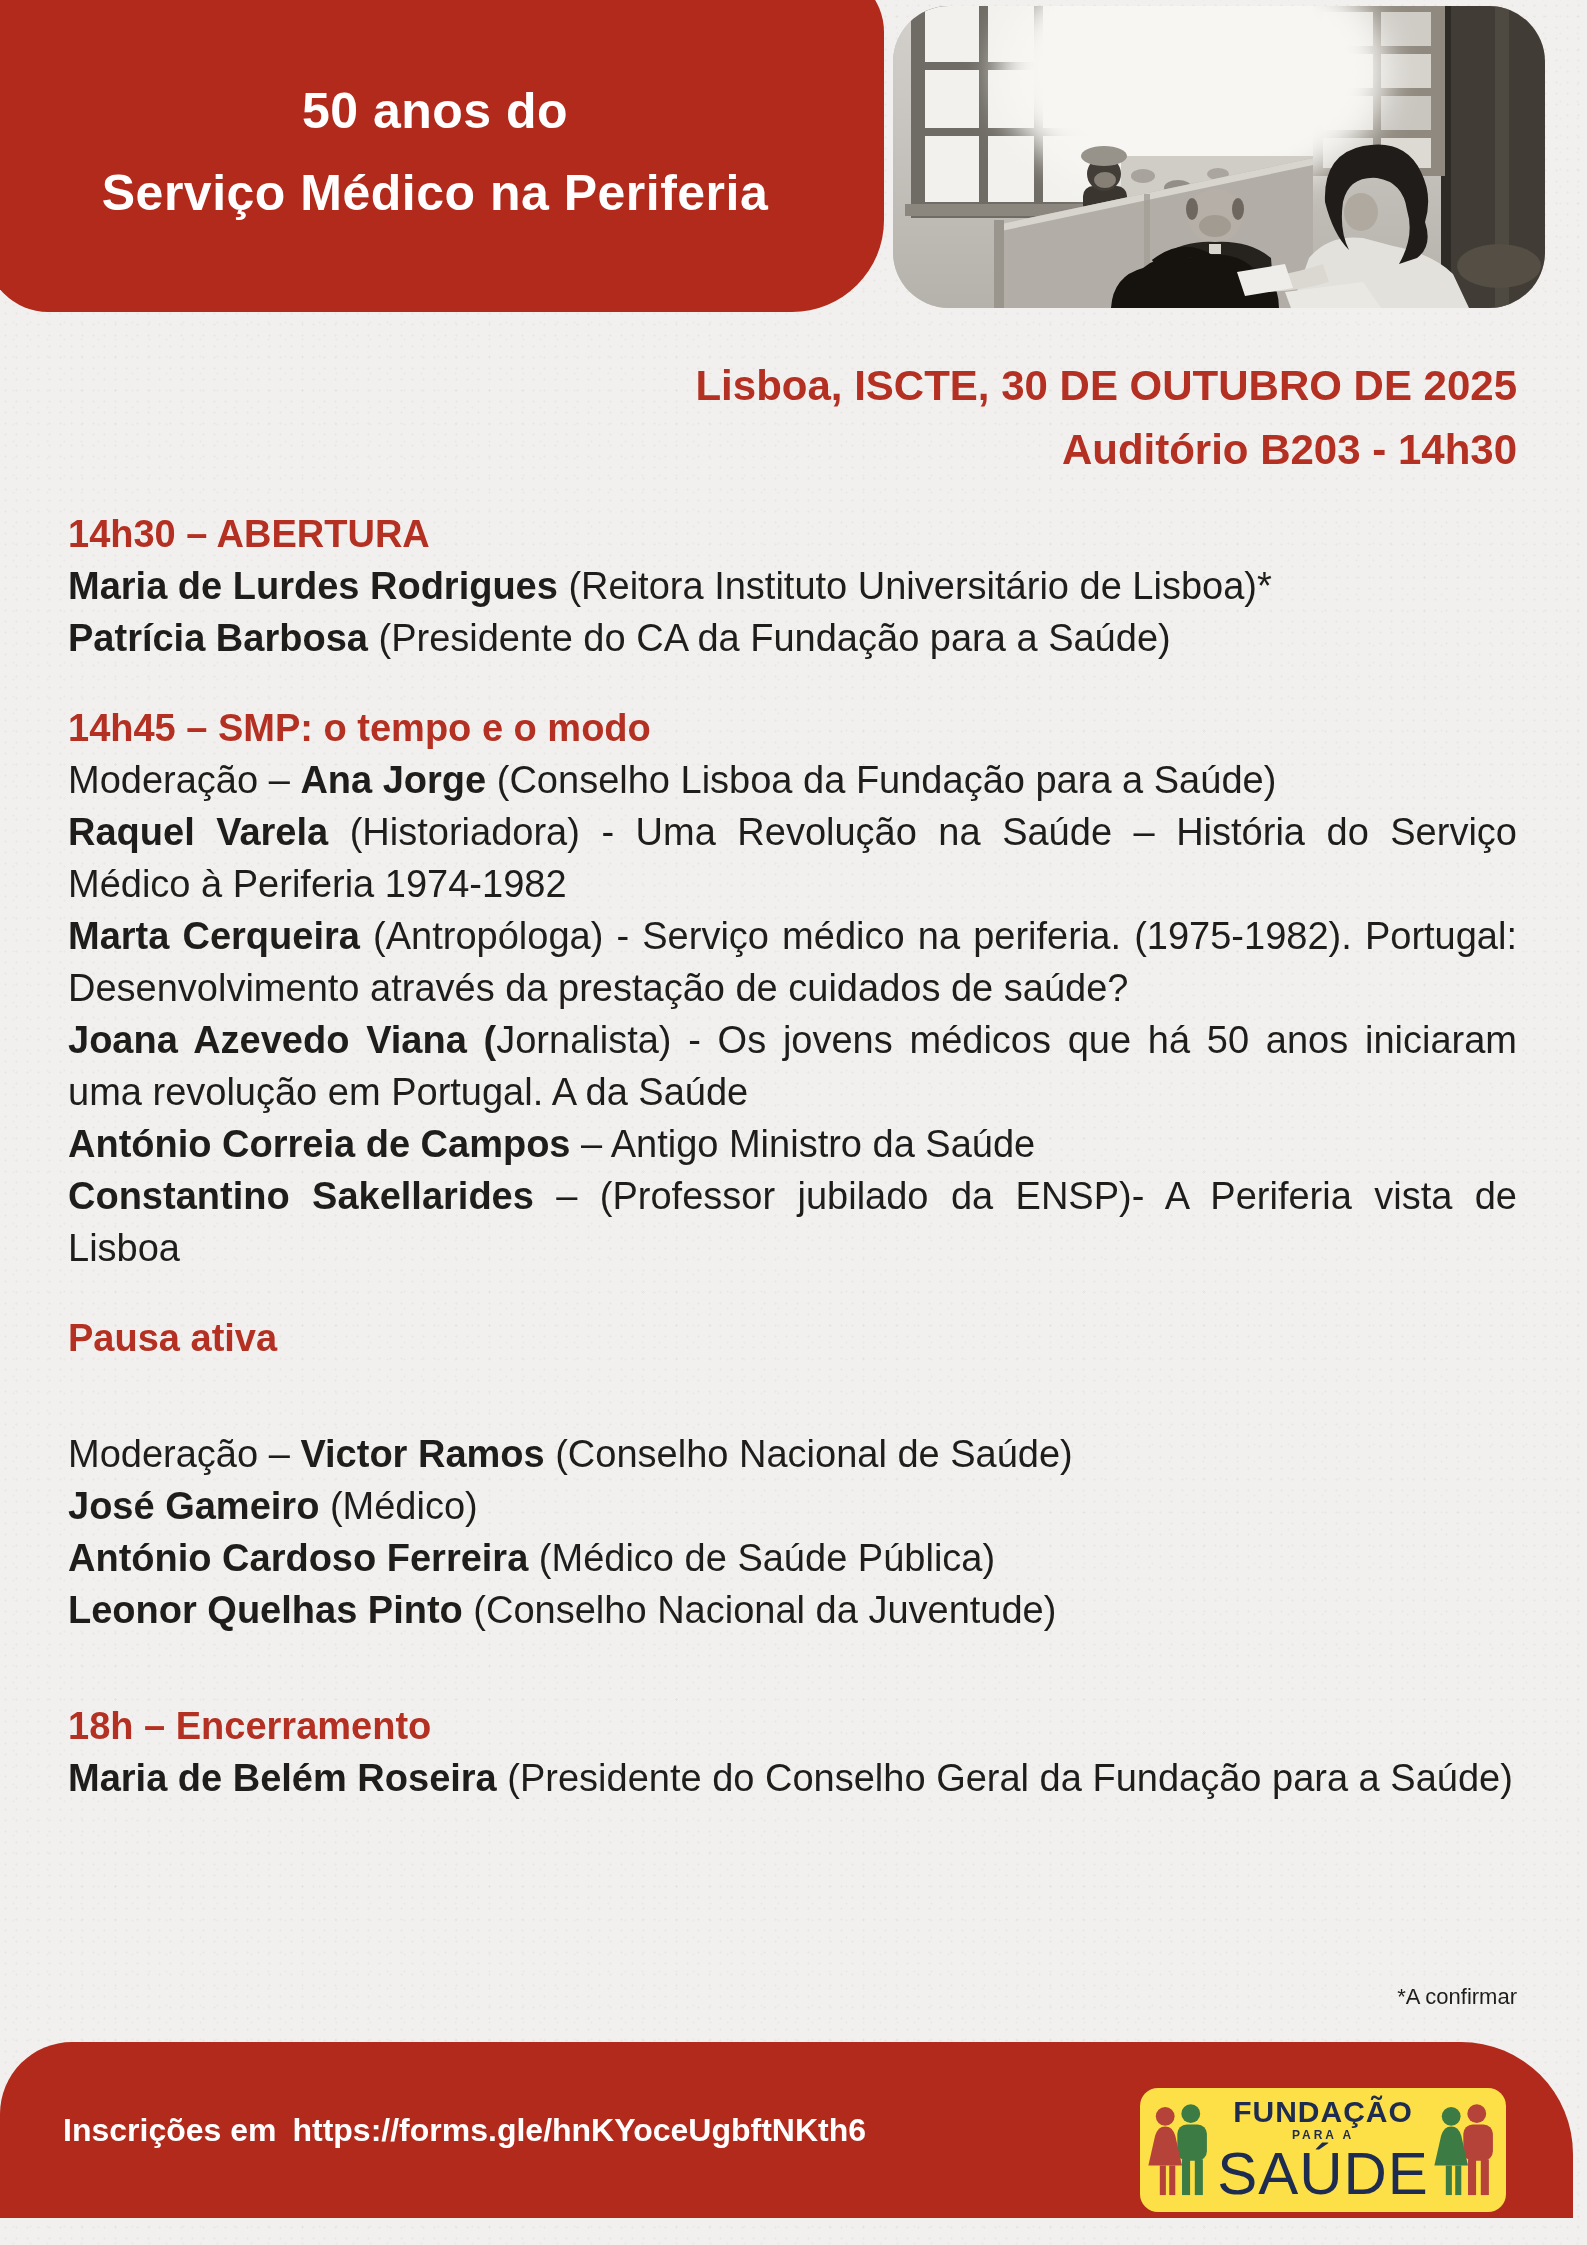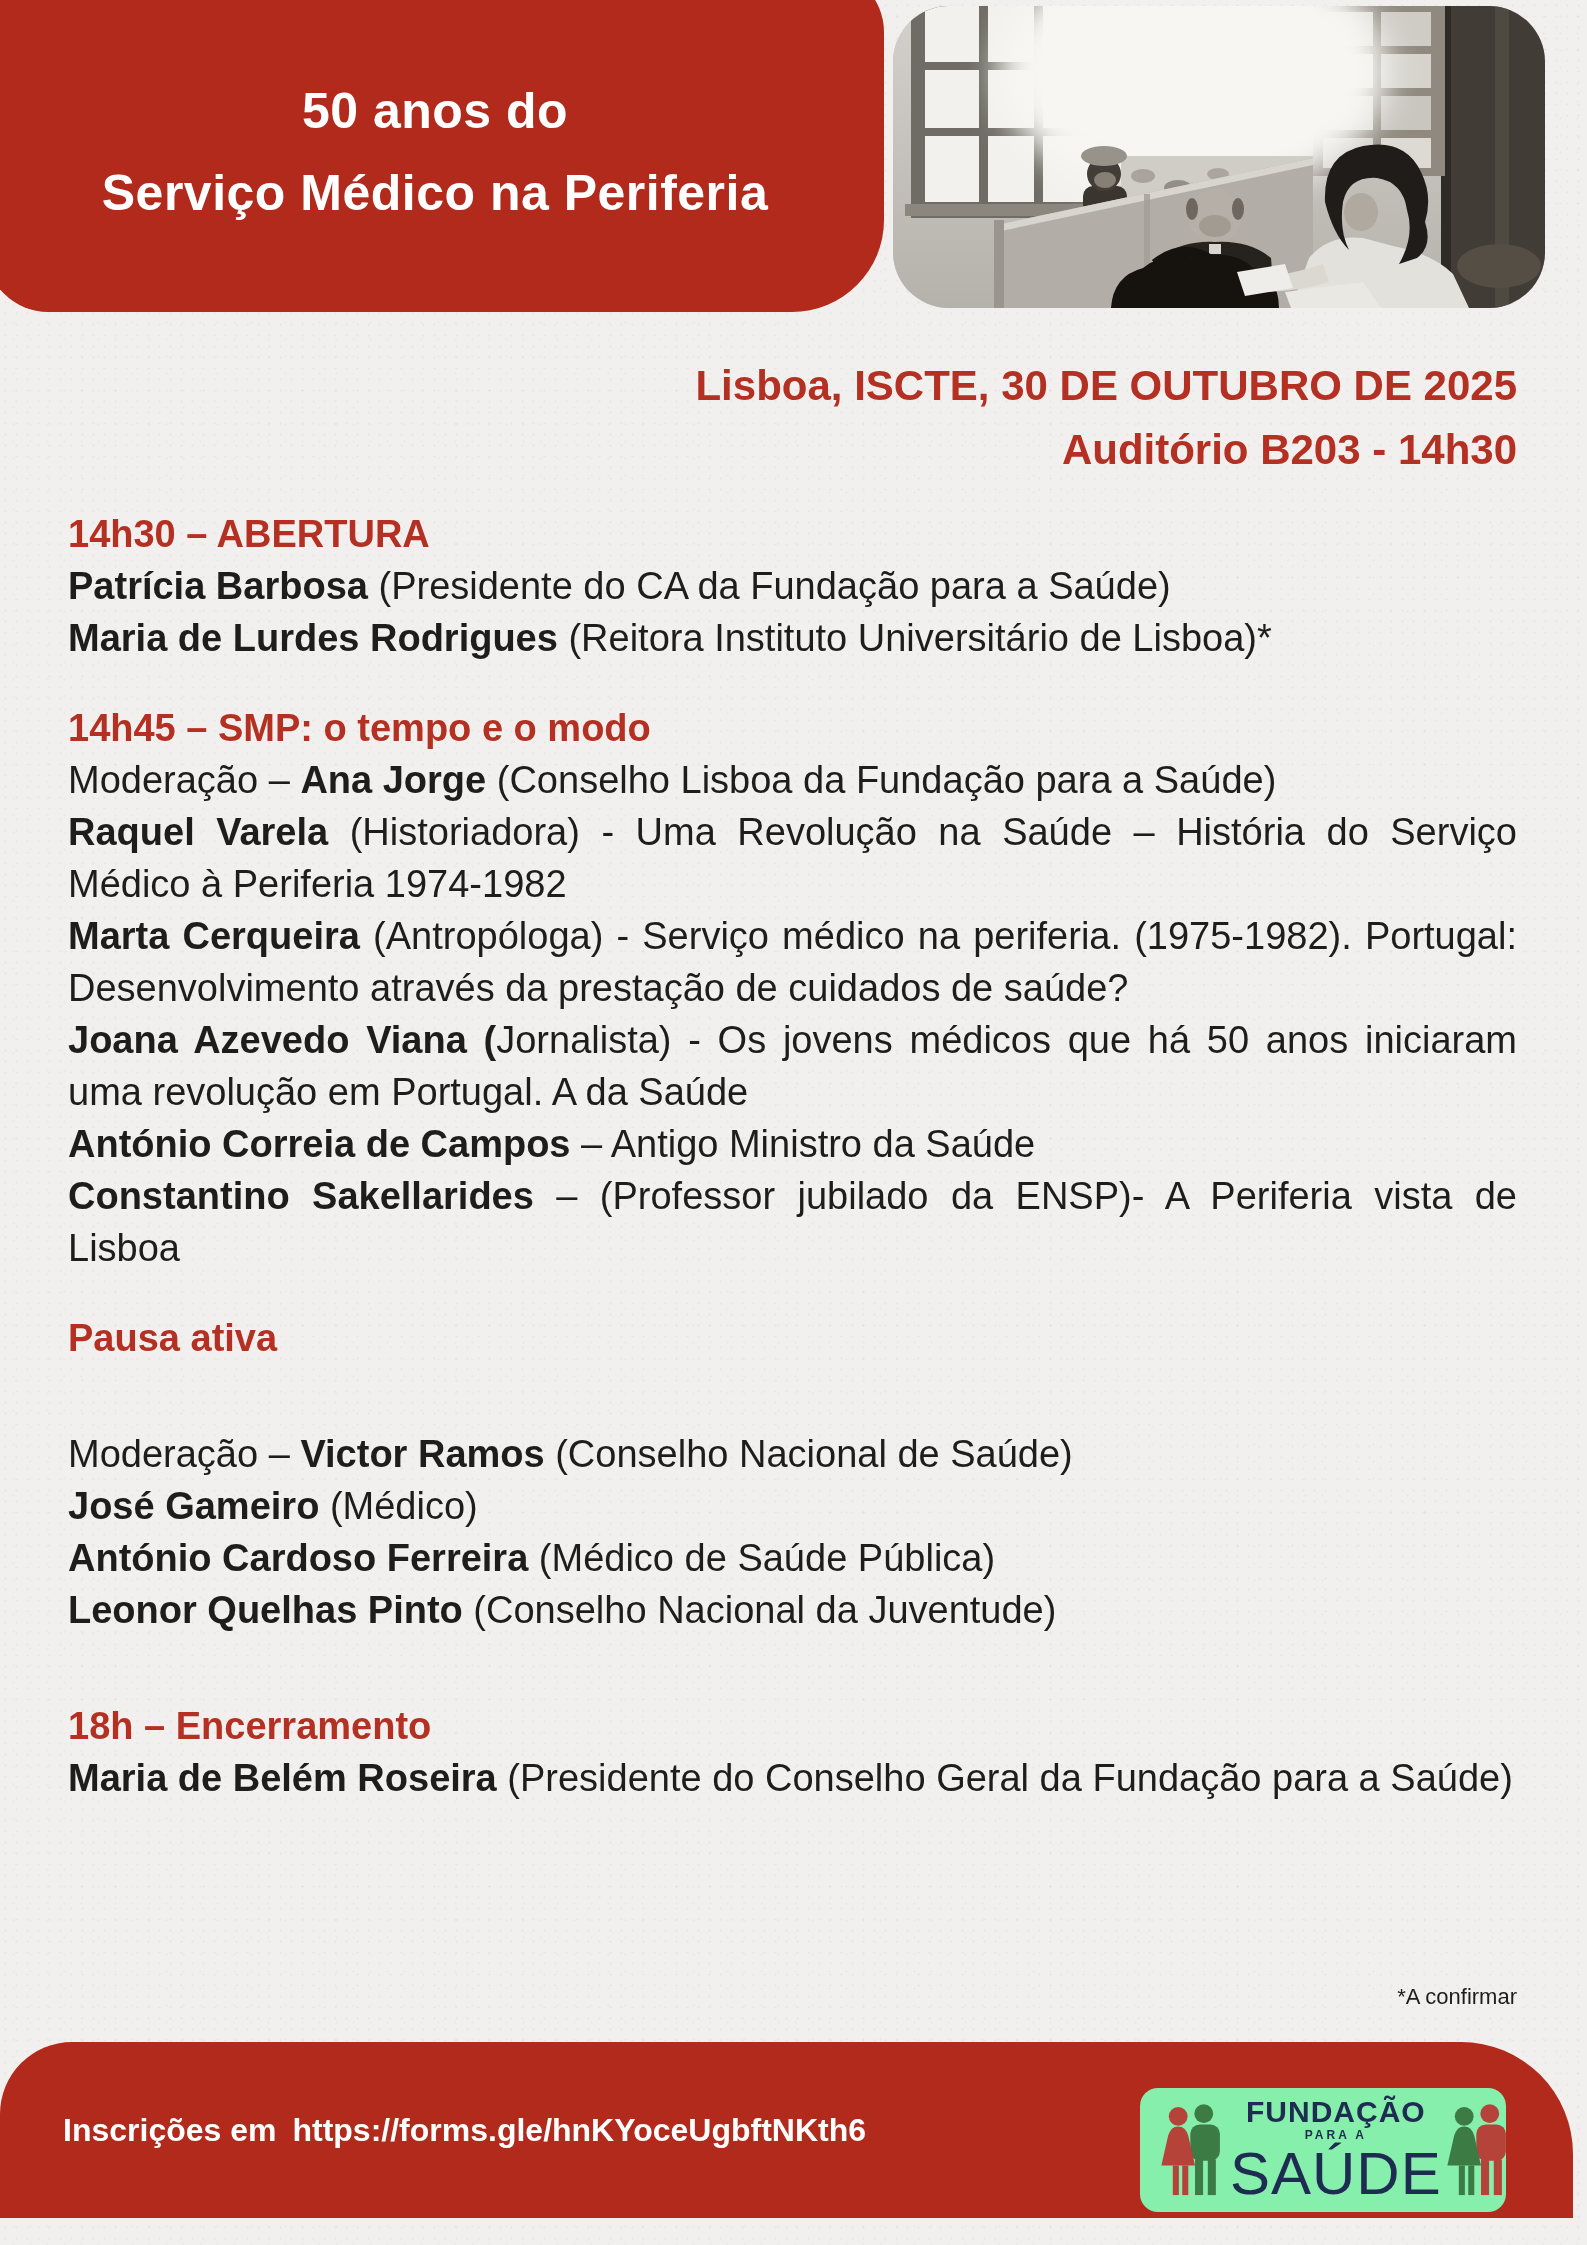--- a/index.html
+++ b/index.html
@@ -56,23 +56,23 @@
     background:#b12a1c; border-radius:72px 112px 0 0;
   }
   .footer-text {
     position:absolute; left:63px; top:0; height:100%;
     display:flex; align-items:center; gap:16px;
     color:#ffffff; font-weight:bold; font-size:32px; white-space:nowrap;
   }
   .footer-text a { color:#ffffff; text-decoration:none; }
   .logo-box {
     position:absolute; right:67px; top:46px; width:366px; height:124px;
-    background:#86efac; border-radius:18px;
+    background:#fde047; border-radius:18px;
     display:flex; align-items:center; justify-content:space-between;
-    padding:0 16px; box-sizing:border-box;
+    padding:0 3px; box-sizing:border-box;
   }
   .logo-text { text-align:center; color:#1d2c50; line-height:1; flex:1 1 auto; }
   .logo-top { font-size:30px; font-weight:bold; letter-spacing:1px; }
   .logo-mid { font-size:12px; font-weight:bold; letter-spacing:3px; margin:2px 0 3px; }
   .logo-bottom { font-size:60px; font-weight:normal; letter-spacing:1px;text-align:center; }
   .couple { width:74px; height:96px; flex:0 0 auto; }
 </style>
 </head>
 <body>
 
@@ -175,22 +175,22 @@
   </div>
 
   <div class="event-info">
     <div>Lisboa, ISCTE, 30 DE OUTUBRO DE 2025</div>
     <div>Auditório B203 - 14h30</div>
   </div>
 
   <div class="program">
       <section class="section">
         <div class="section-heading">14h30 – ABERTURA</div>
+        <div class="entry"><span class="b">Maria de Lurdes Rodrigues</span><span class="r"> (Reitora Instituto Universitário de Lisboa)*</span></div>
         <div class="entry"><span class="b">Patrícia Barbosa</span><span class="r"> (Presidente do CA da Fundação para a Saúde)</span></div>
-        <div class="entry"><span class="b">Maria de Lurdes Rodrigues</span><span class="r"> (Reitora Instituto Universitário de Lisboa)*</span></div>
       </section>
       <section class="section">
         <div class="section-heading">14h45 – SMP: o tempo e o modo</div>
         <div class="entry"><span class="r">Moderação – </span><span class="b">Ana Jorge</span><span class="r"> (Conselho Lisboa da Fundação para a Saúde)</span></div>
         <div class="entry"><span class="b">Raquel Varela</span><span class="r"> (Historiadora) - Uma Revolução na Saúde – História do Serviço Médico à Periferia 1974-1982</span></div>
         <div class="entry"><span class="b">Marta Cerqueira</span><span class="r"> (Antropóloga) - Serviço médico na periferia. (1975-1982). Portugal: Desenvolvimento através da prestação de cuidados de saúde?</span></div>
         <div class="entry"><span class="b">Joana Azevedo Viana (</span><span class="r">Jornalista) - Os jovens médicos que há 50 anos iniciaram uma revolução em Portugal. A da Saúde</span></div>
         <div class="entry"><span class="b">António Correia de Campos</span><span class="r"> – Antigo Ministro da Saúde</span></div>
         <div class="entry"><span class="b">Constantino Sakellarides</span><span class="r"> – (Professor jubilado da ENSP)- A Periferia vista de Lisboa</span></div>
       </section>

